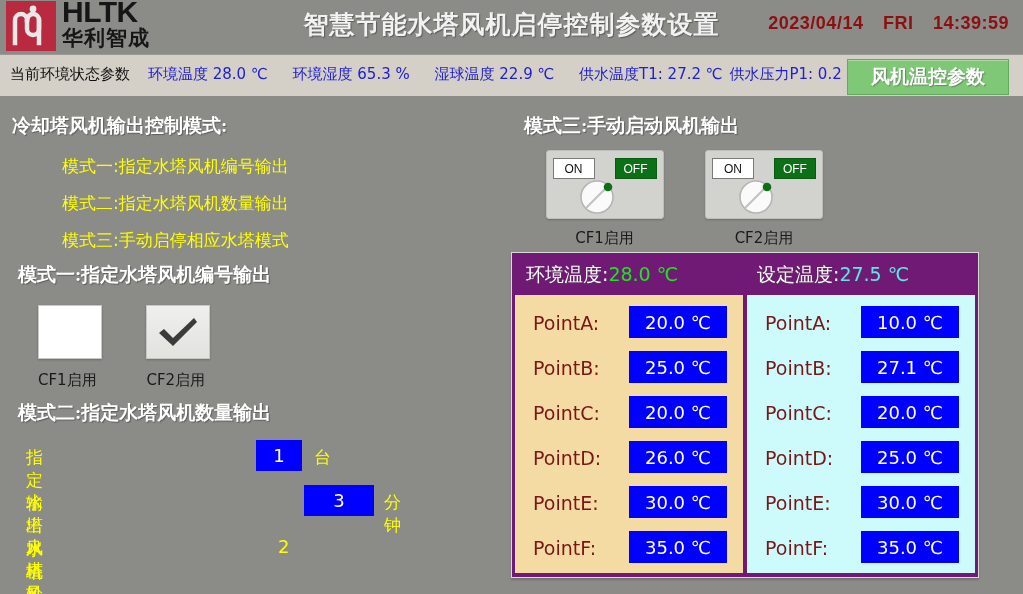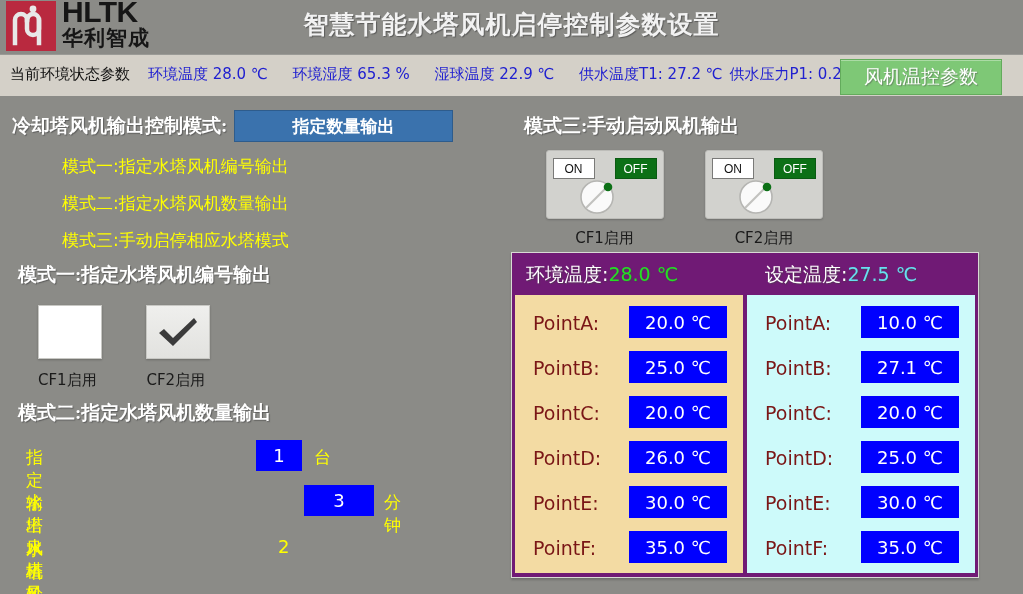--- a/index.html
+++ b/index.html
@@ -34,24 +34,24 @@
   .clock span:first-child{margin-left:0;}
 
   
   .statusbar{position:absolute;left:0;top:54px;width:1023px;height:41px;background:#d4d0c8;
     border-top:1px solid #9a9a96;}
   .sb-label{position:absolute;left:10px;top:10px;font-family:"DejaVu Sans",sans-serif;font-size:15px;color:#101010;}
   .sb-items{position:absolute;left:148px;top:10px;font-family:"DejaVu Sans",sans-serif;font-size:15px;color:#2020d0;white-space:nowrap;}
   .sb-items .it{margin-right:20px;}
   .sb-items .it.tight{margin-right:2px;}
   .sb-btn{
-    position:absolute;right:21px;top:4px;width:160px;height:34px;
+    position:absolute;right:14px;top:4px;width:160px;height:34px;
     background:#7ec876;border:1px solid #63ab5c;
     display:flex;align-items:center;justify-content:center;
-    font-family:"DejaVu Sans",sans-serif;font-size:19px;font-weight:normal;color:#ffffff;
+    font-family:"DejaVu Sans",sans-serif;font-size:19px;font-weight:bold;color:#ffffff;
     text-shadow:1px 1px 1px rgba(80,80,80,.5);
     box-shadow:inset 0 1px 0 rgba(255,255,255,.35);
     cursor:pointer;
   }
 
   
   .hdr-white{
     font-family:Liberation Serif, serif;font-size:19px;font-weight:bold;color:#ffffff;
     text-shadow:1px 1px 1px rgba(70,70,70,.65);
   }
@@ -119,21 +119,21 @@
   .temp-panel{
     position:absolute;left:511px;top:252px;width:466px;height:324px;
     background:#701a75;border:1px solid #d9d9d5;
     box-shadow:0 2px 2px rgba(0,0,0,.2);
   }
   .temp-head{position:relative;height:42px;}
   .temp-head .h{position:absolute;top:9px;font-family:"DejaVu Sans",sans-serif;font-size:19px;color:#ffffff;
     text-shadow:1px 1px 1px rgba(70,70,70,.6);}
   .temp-head .h .v{font-weight:normal;}
   .h-env{left:14px;}
-  .h-set{left:253px;}
+  .h-set{left:245px;}
   .v-env{color:#24e024;}
   .v-set{color:#66e0f0;}
   .temp-cols{position:absolute;left:3px;top:42px;right:3px;bottom:4px;display:flex;gap:4px;}
   .temp-col{flex:1;padding:8px 0 6px 0;}
   .temp-col.left{background:#f3dba3;}
   .temp-col.right{background:#cdfafa;}
   .tp-row{position:relative;height:45px;}
   .tp-name{
     position:absolute;left:18px;top:9px;
     font-family:"DejaVu Sans",sans-serif;font-size:19px;color:#7a1616;
@@ -161,36 +161,40 @@
         </svg>
       </div>
       <div class="logo-text">
         <div class="logo-en">HLTK</div>
         <div class="logo-cn">华利智成</div>
       </div>
     </div>
 
     <div class="app-title">智慧节能水塔风机启停控制参数设置</div>
 
+    <div class="clock">
+      <span>2023/04/14</span>
+      <span>FRI</span>
+      <span>14:39:59</span>
+    </div>
   </div>
 
   <div class="statusbar">
     <div class="sb-label">当前环境状态参数</div>
     <div class="sb-items">
       <span class="it">环境温度 28.0 ℃</span>
       <span class="it">环境湿度 65.3 %</span>
       <span class="it">湿球温度 22.9 ℃</span>
       <span class="it tight">供水温度T1: 27.2 ℃</span>
       <span class="it">供水压力P1: 0.2 Bar</span>
     </div>
     <div class="sb-btn">风机温控参数</div>
   </div>
 
   <div class="mode-title hdr-white">冷却塔风机输出控制模式:</div>
-  <div class="mode-btn">指定数量输出</div>
 
   <div class="mode-list">
     <div class="row yellow">模式一:指定水塔风机编号输出</div>
     <div class="row yellow">模式二:指定水塔风机数量输出</div>
     <div class="row yellow">模式三:手动启停相应水塔模式</div>
   </div>
 
   <div class="m1-title hdr-white">模式一:指定水塔风机编号输出</div>
   <div class="cb-area">
     <div class="cb-item">

